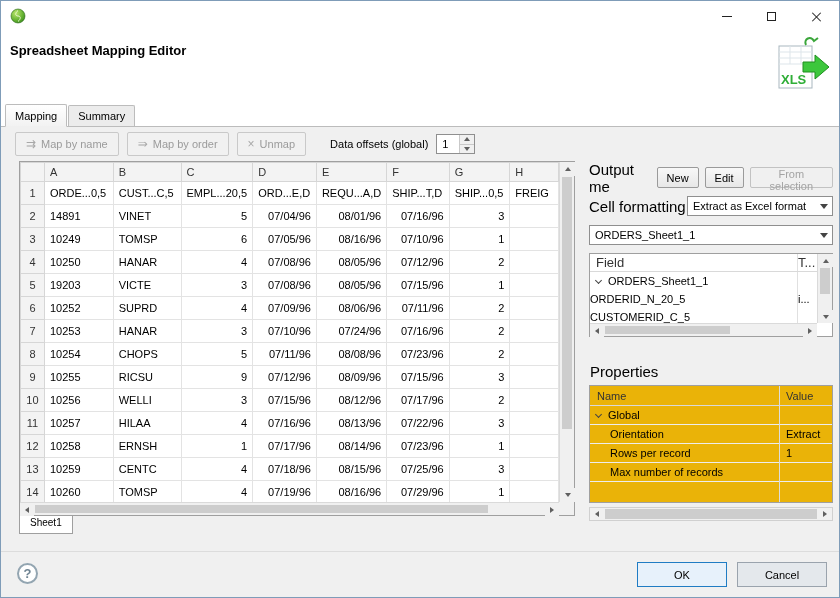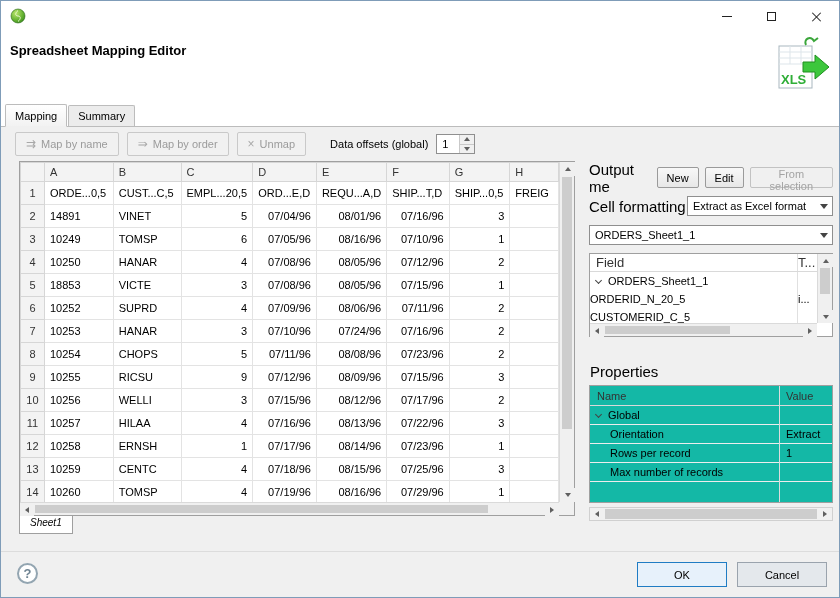--- a/index.html
+++ b/index.html
@@ -78,21 +78,21 @@
   .grid-vscroll .sb-bottom { bottom:0; left:0; width:15px; height:14px; }
   .grid-vscroll .sb-thumb { position:absolute; top:15px; left:2px; right:2px; height:74%; background:#cdcdcd; }
   .grid-hscroll { position:absolute; bottom:0; left:0; right:15px; height:13px; background:#f0f0f0; border-top:1px solid #dadada; }
   .grid-hscroll .sb-left { left:0; top:0; width:14px; height:13px; }
   .grid-hscroll .sb-right { right:0; top:0; width:14px; height:13px; }
   .grid-hscroll .sb-thumb { position:absolute; left:15px; top:2px; bottom:2px; width:84%; background:#cdcdcd; }
   .sb-corner { position:absolute; right:0; bottom:0; width:15px; height:13px; background:#f0f0f0; }
 
   .sheet-row { position:absolute; top:389px; left:18px; height:18px; display:flex; }
   .sheet-tab { padding:1px 10px 0 10px; font-size:10px; background:#fff; color:#000;
-               border:1px solid #9f9f9f; border-top:none;font-style:italic; }
+               border:1px solid #9f9f9f; border-top:none; }
 
   
   .right-panel { position:absolute; top:34px; left:588px; width:244px; bottom:0; }
   .panel-label { font-size:15px; color:#000; }
   .output-row { position:absolute; top:5px; left:0; right:0; height:23px; display:flex; align-items:center; }
   .small-btn { height:21px; padding:0 9px; font-size:11px; color:#000;
                background:linear-gradient(#f8f8f8,#e7e7e7); border:1px solid #9a9a9a; border-radius:2px; margin-left:6px; }
   .small-btn.disabled { color:#a3a3a3; border-color:#c2c2c2; background:#f0f0f0; }
   .fmt-row { position:absolute; top:34px; left:0; right:0; height:22px; display:flex; align-items:center; }
   .fmt-label { width:98px; flex:none; }
@@ -119,21 +119,21 @@
   .tree-sb-v .sb-top { top:0; left:0; width:15px; height:13px; }
   .tree-sb-v .sb-bottom { bottom:0; left:0; width:15px; height:13px; }
   .tree-sb-v .sb-thumb { position:absolute; top:14px; left:2px; right:2px; height:26px; background:#cdcdcd; }
   .tree-sb-h { position:absolute; bottom:0; left:0; right:15px; height:13px; background:#f0f0f0; border-top:1px solid #dadada; }
   .tree-sb-h .sb-left { left:0; top:0; width:14px; height:13px; }
   .tree-sb-h .sb-right { right:0; top:0; width:14px; height:13px; }
   .tree-sb-h .sb-thumb { position:absolute; left:15px; top:2px; bottom:2px; width:55%; background:#cdcdcd; }
 
   
   .props-label { position:absolute; top:202px; left:1px; }
-  .props-table { position:absolute; top:224px; left:0; right:0; height:118px; background:#14b8a6; border:1px solid #9f9f9f; }
+  .props-table { position:absolute; top:224px; left:0; right:0; height:118px; background:#eab308; border:1px solid #9f9f9f; }
   .props-vline { position:absolute; top:0; bottom:0; right:52px; width:1px; background:#dcdcdc; }
   .props-head { height:20px; display:flex; align-items:center; border-bottom:1px solid #d9d9d9; font-size:11px; color:#333; }
   .ph-name { flex:1; padding-left:7px; }
   .ph-value { width:52px; flex:none; padding-left:6px; }
   .props-row { height:19px; display:flex; align-items:center; font-size:11px; color:#000; border-bottom:1px solid #ededed; }
   .pr-name { flex:1; overflow:hidden; white-space:nowrap; }
   .pr-name.child { padding-left:20px; }
   .pr-value { width:52px; flex:none; padding-left:6px; overflow:hidden; white-space:nowrap; }
   .props-sb { position:absolute; top:346px; left:0; right:0; height:14px; background:#f0f0f0; border:1px solid #d0d0d0; }
   .props-sb .sb-left { left:0; top:0; width:14px; height:12px; }
@@ -290,21 +290,21 @@
                 <td class="col1">HANAR</td>
                 <td class="col2">4</td>
                 <td class="col3">07/08/96</td>
                 <td class="col4">08/05/96</td>
                 <td class="col5">07/12/96</td>
                 <td class="col6">2</td>
                 <td class="col7"></td>
               </tr>
               <tr class="data-row">
                 <td class="rownum">5</td>
-                <td class="col0">18853</td>
+                <td class="col0">19203</td>
                 <td class="col1">VICTE</td>
                 <td class="col2">3</td>
                 <td class="col3">07/08/96</td>
                 <td class="col4">08/05/96</td>
                 <td class="col5">07/15/96</td>
                 <td class="col6">1</td>
                 <td class="col7"></td>
               </tr>
               <tr class="data-row">
                 <td class="rownum">6</td>

